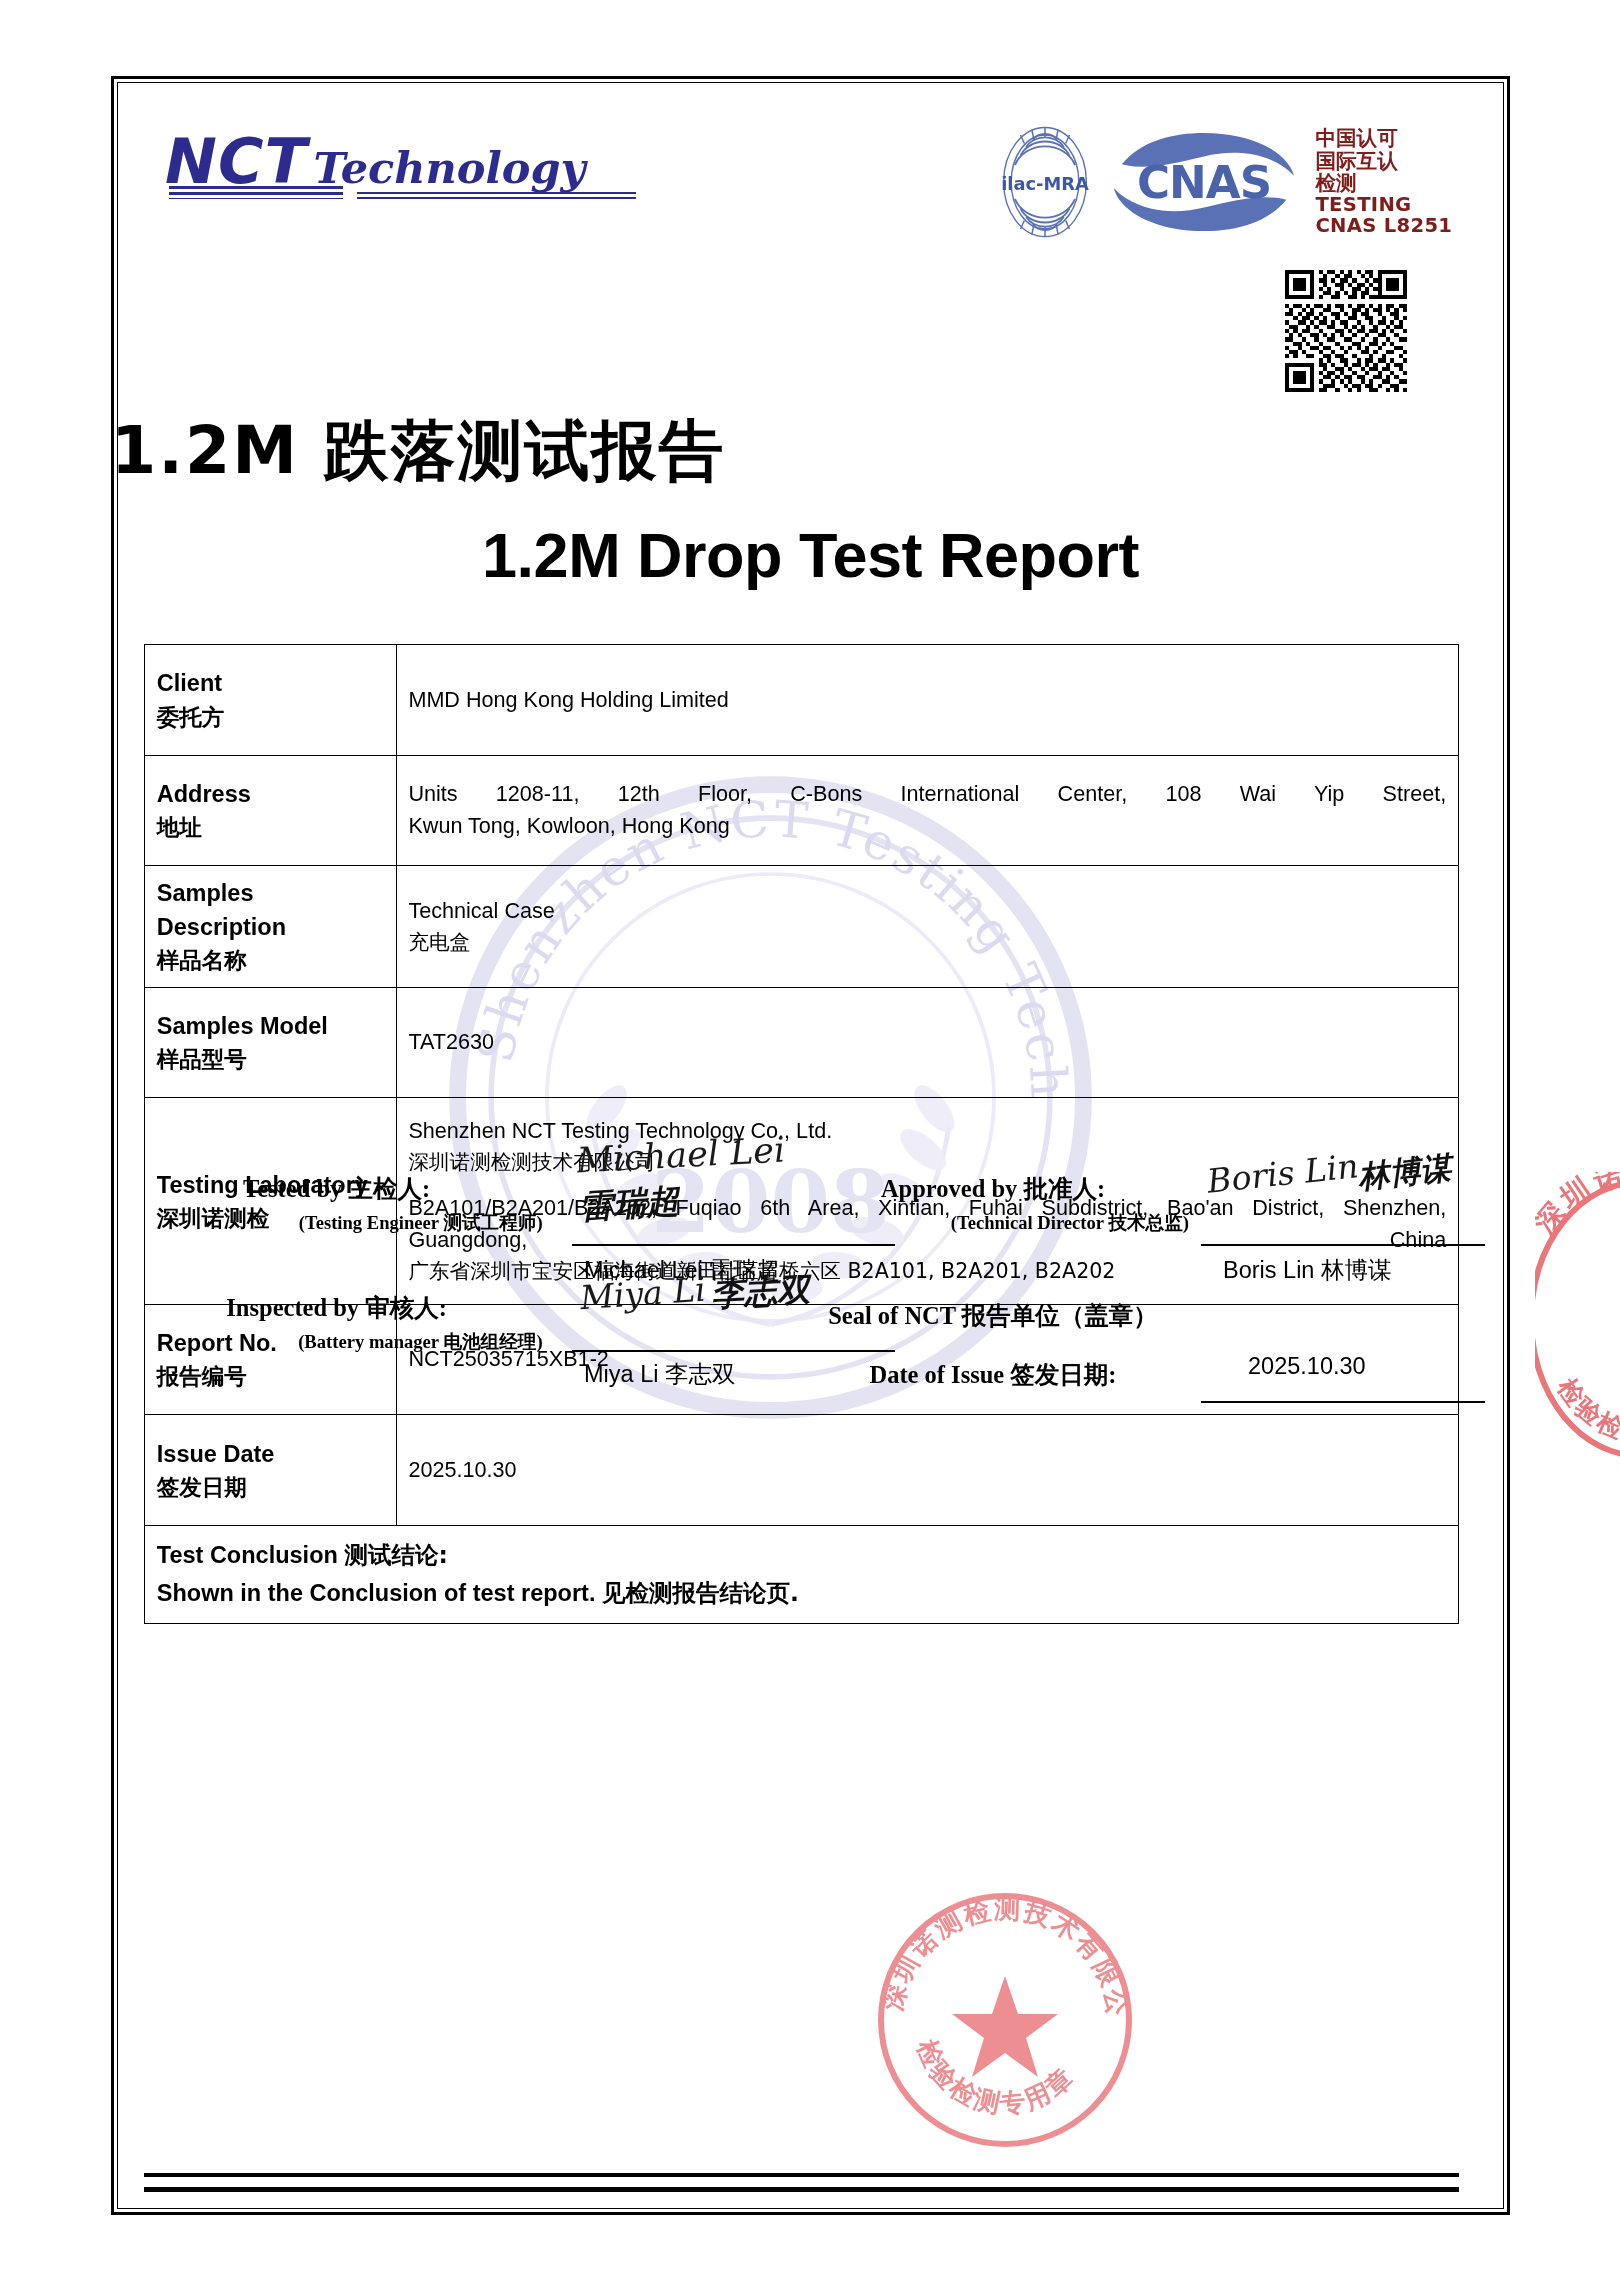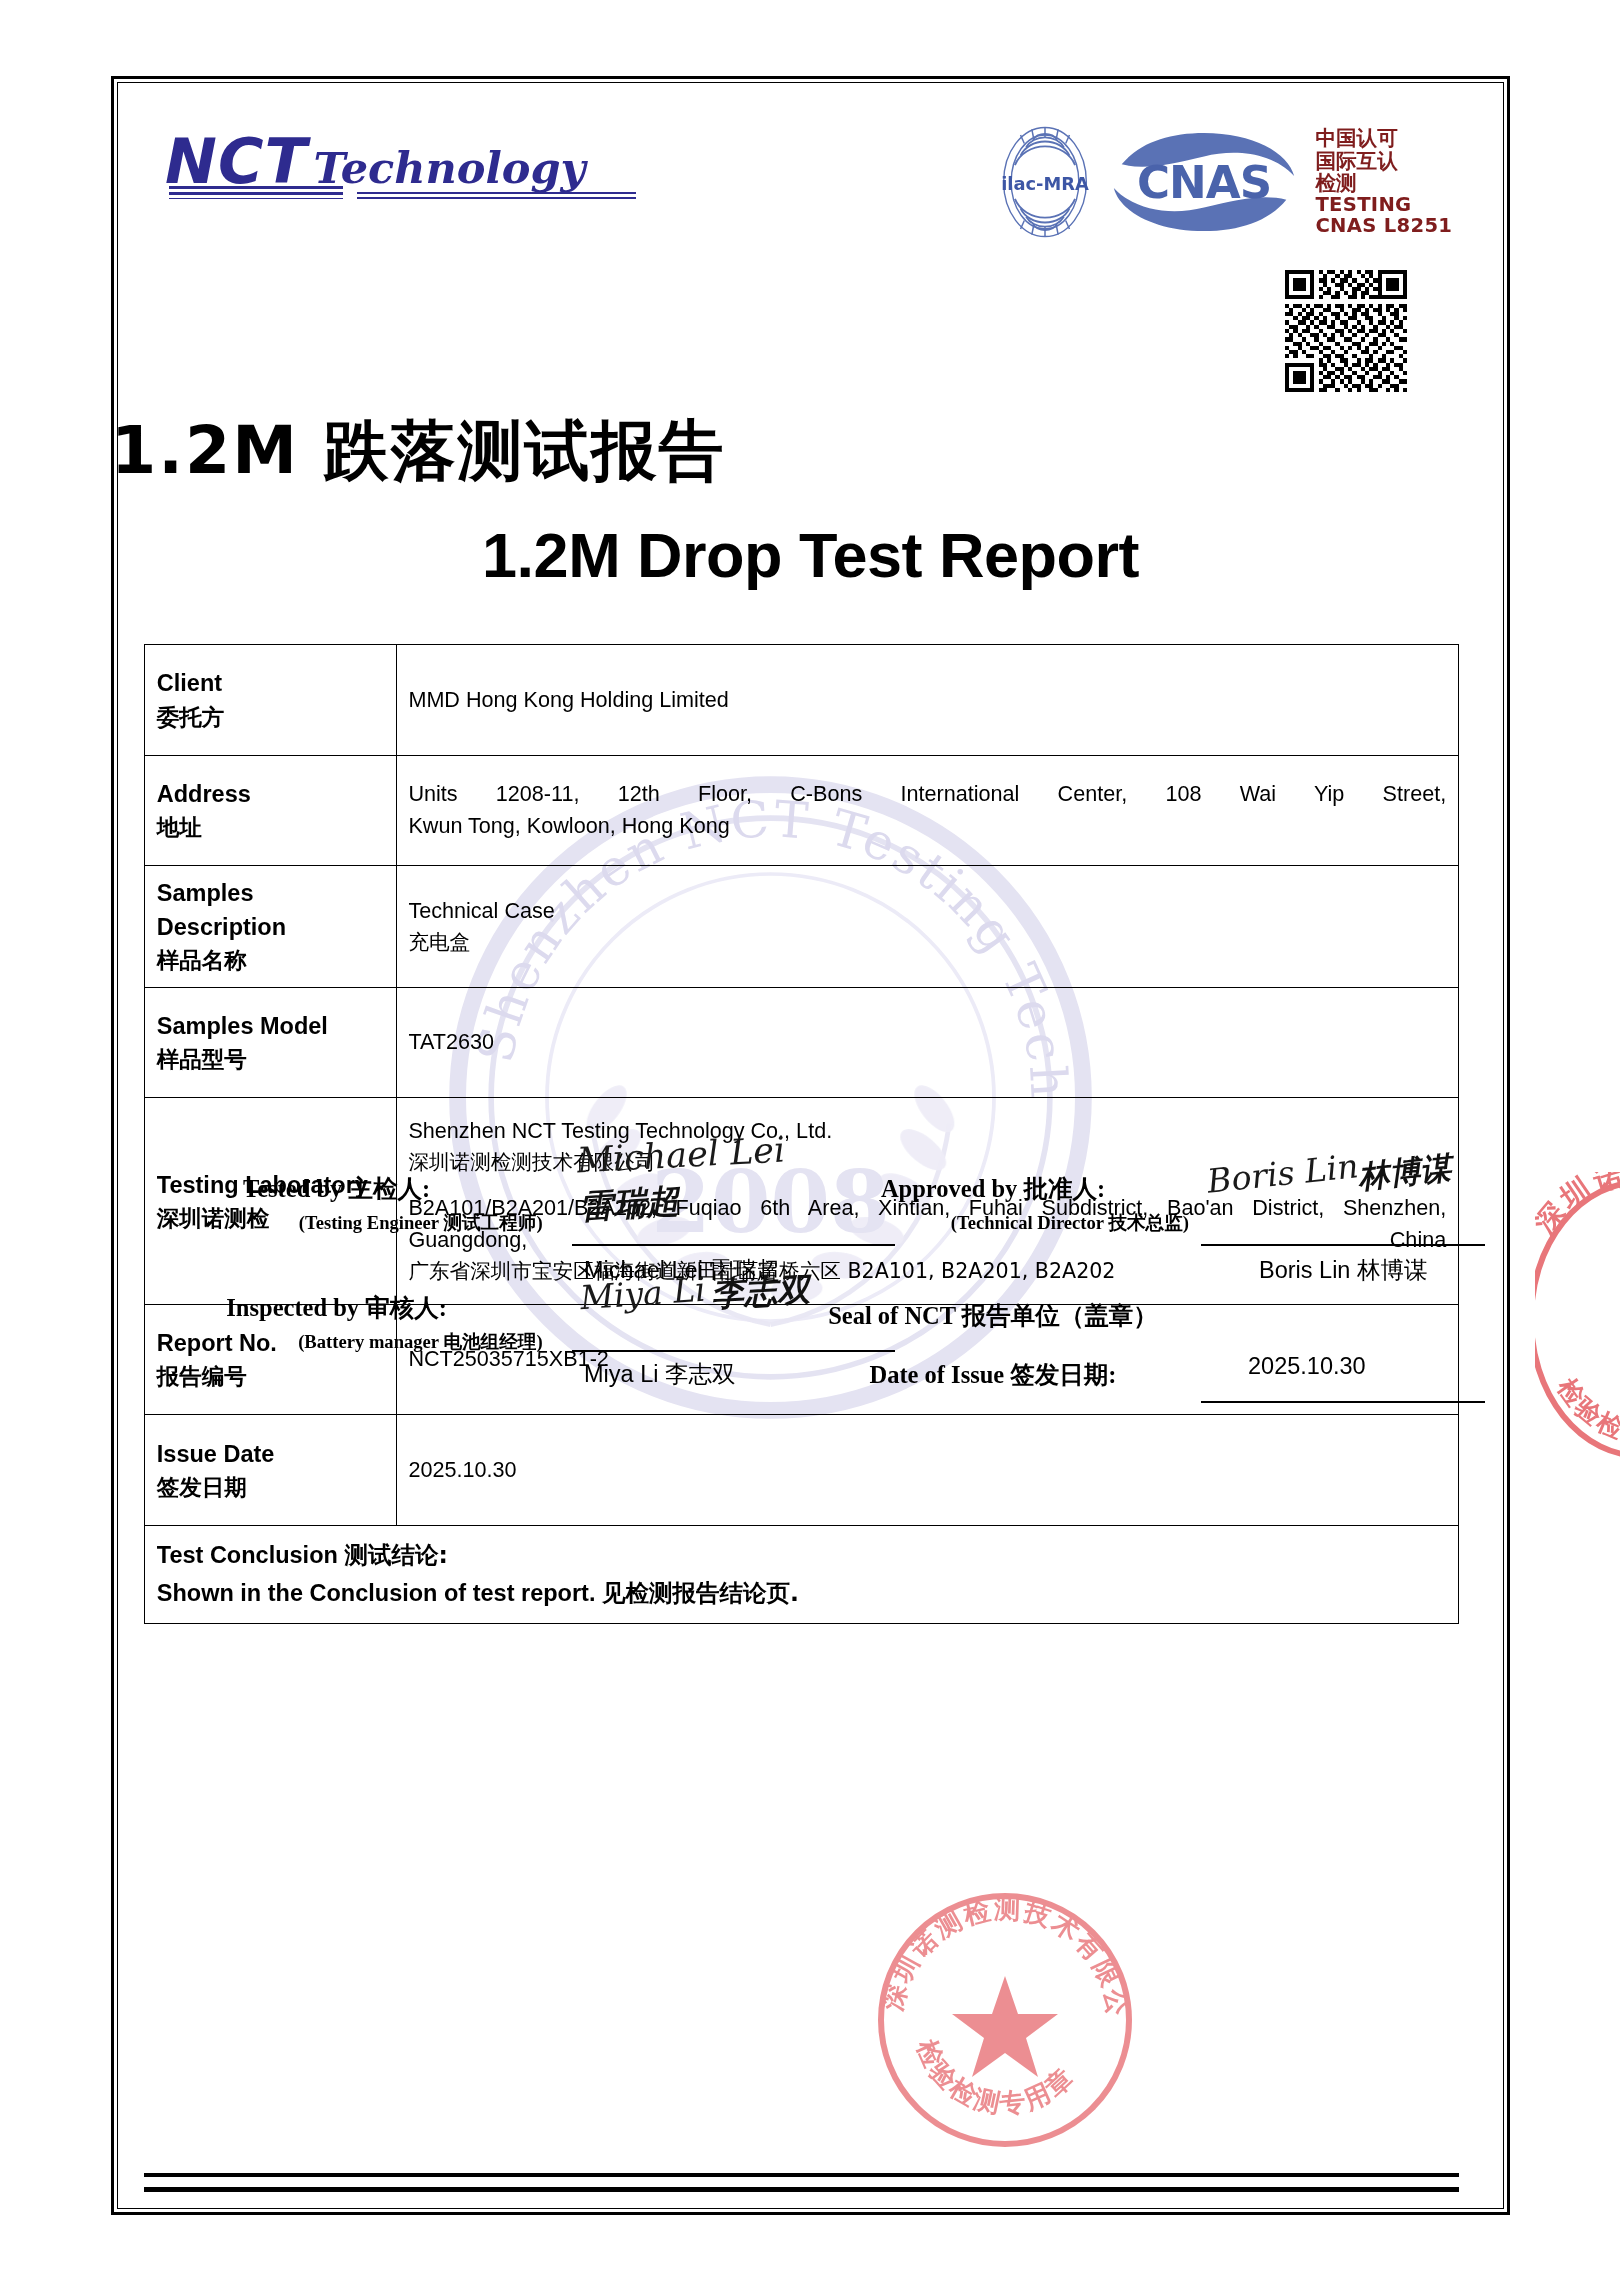--- a/index.html
+++ b/index.html
@@ -466,21 +466,21 @@
   <div class="sig-line" style="left:461px;top:1168px;width:323px;"></div>
   <div class="sig-name" style="left:473px;top:1178px;">Michael Lei  雷瑞超</div>
 
   <div class="sigcell" style="left:686px;top:1096px;width:392px;">
     <div class="sig-label">Approved by  批准人:</div>
     <div class="sig-sub">(Technical Director  技术总监)</div>
   </div>
   <div class="handw" style="left:1096px;top:1078px;font-size:33px;transform:rotate(-6deg);">Boris Lin</div>
   <div class="handcn" style="left:1247px;top:1076px;font-size:31px;transform:rotate(-6deg);">林博谋</div>
   <div class="sig-line" style="left:1090px;top:1168px;width:284px;"></div>
-  <div class="sig-name" style="left:1148px;top:1178px;">Boris Lin  林博谋</div>
+  <div class="sig-name" style="left:1112px;top:1178px;">Boris Lin  林博谋</div>
 
   <div class="sigcell" style="left:19.6px;top:1215px;width:412px;">
     <div class="sig-label">Inspected by  审核人:</div>
     <div class="sig-sub">(Battery manager  电池组经理)</div>
   </div>
   <div class="handw" style="left:469px;top:1198px;font-size:33px;transform:rotate(-4deg);">Miya Li</div>
   <div class="handcn" style="left:600px;top:1194px;font-size:33px;transform:rotate(-3deg);">李志双</div>
   <div class="sig-line" style="left:461px;top:1274px;width:323px;"></div>
   <div class="sig-name" style="left:473px;top:1282px;">Miya Li  李志双</div>
 

